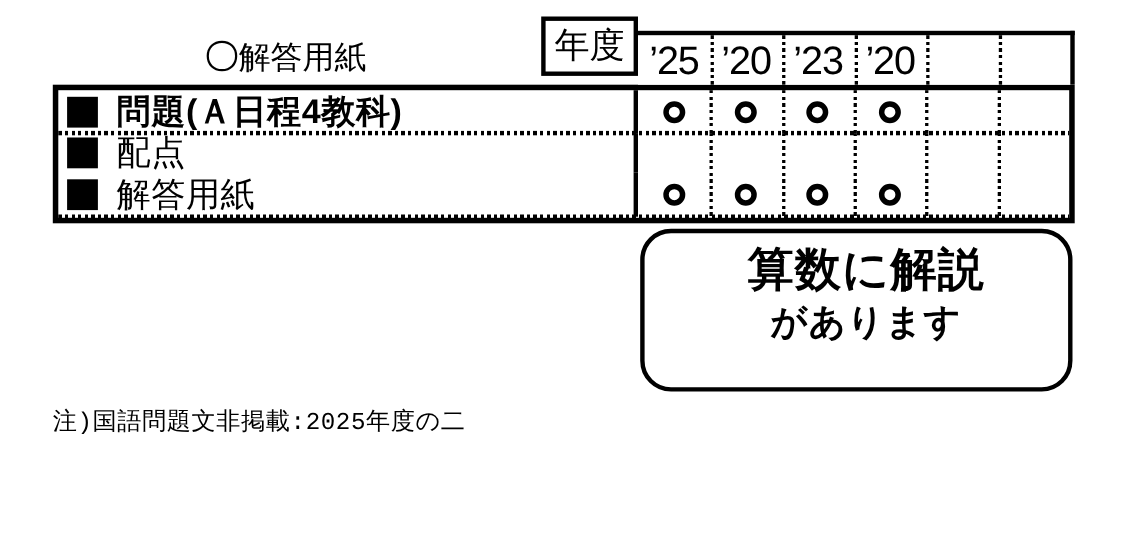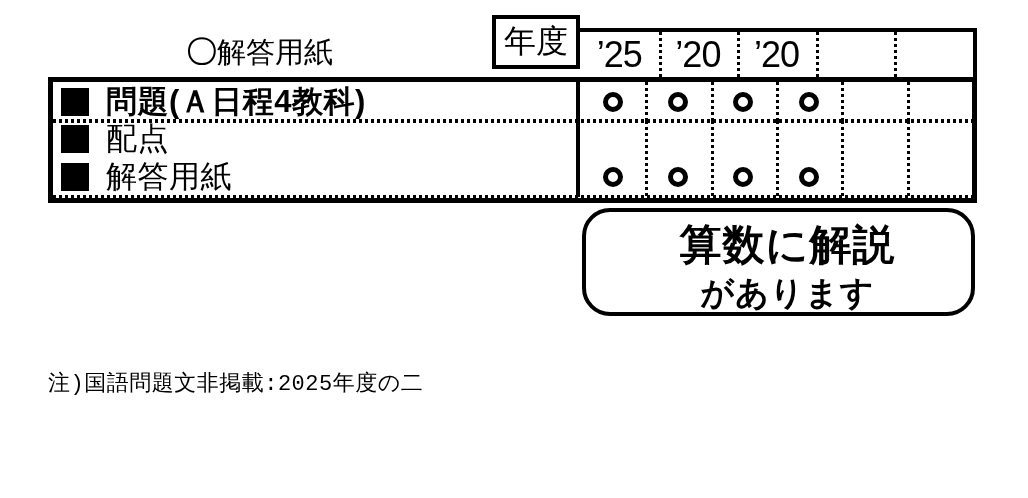--- a/index.html
+++ b/index.html
@@ -124,21 +124,21 @@
     border-radius: 50%;
     margin: auto;
   }
 
   
   .callout {
     position: absolute;
     left: 582px;
     top: 208px;
     width: 393px;
-    height: 108px;
+    height: 148px;
     border: 4px solid #000;
     border-radius: 28px;
     background: #fff;
     text-align: center;
     padding-top: 7px;
     padding-left: 18px;
   }
   .callout .l1 { font-size: 42px; line-height: 52px; font-weight: bold; letter-spacing: 1px; }
   .callout .l2 { font-size: 33px; line-height: 44px; font-weight: 600; letter-spacing: 1px; }
 
@@ -162,20 +162,21 @@
     <span class="mark">〇</span><span>解答用紙</span>
   </div>
 
   <div class="nendo-box">
     <span>年度</span>
   </div>
 
   <div class="year-strip">
       <div class="ycell">’25</div>
       <div class="ycell dotsep">’20</div>
+      <div class="ycell dotsep">’23</div>
       <div class="ycell dotsep">’20</div>
       <div class="ycell dotsep"></div>
       <div class="ycell dotsep"></div>
     </div>
 
   <div class="main-table">
       <div class="trow r0 dotted-bottom">
         <div class="labelcell">
           <span class="sq"></span>
           <span class="labeltext">問題(Ａ日程4教科)</span>

